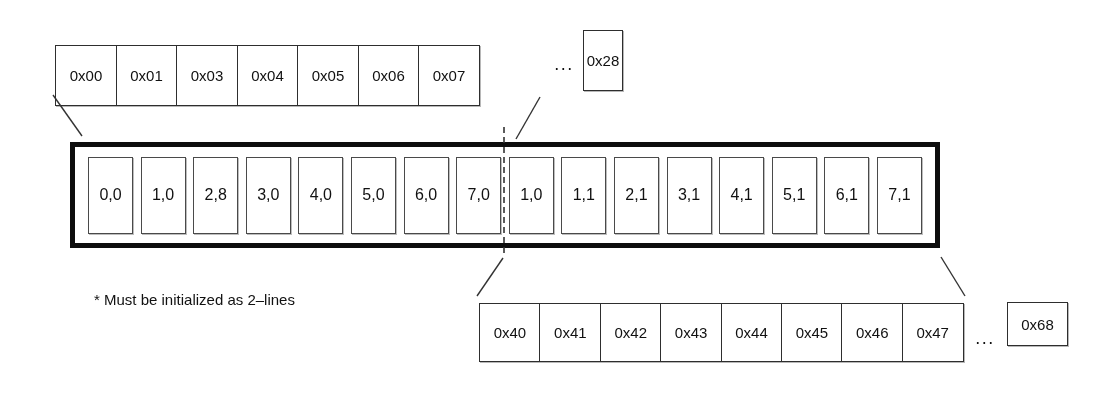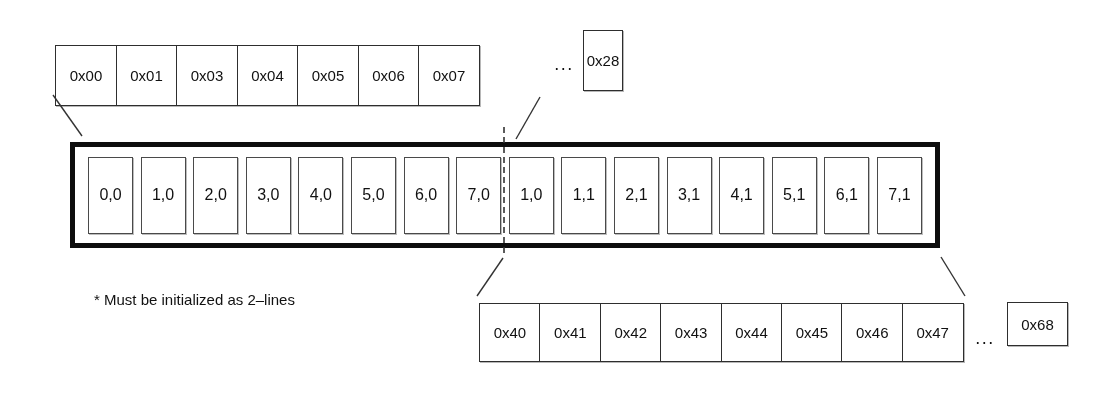--- a/index.html
+++ b/index.html
@@ -133,21 +133,21 @@
     </div>
   <div class="ellipsis top-ellipsis">...</div>
   <div class="cell lone-box top-lone">0x28</div>
 
   <div class="buffer">
 
       <div class="cell">0,0</div>
 
       <div class="cell">1,0</div>
 
-      <div class="cell">2,0</div>
+      <div class="cell">2,8</div>
 
       <div class="cell">3,0</div>
 
       <div class="cell">4,0</div>
 
       <div class="cell">5,0</div>
 
       <div class="cell">6,0</div>
 
       <div class="cell">7,0</div>

